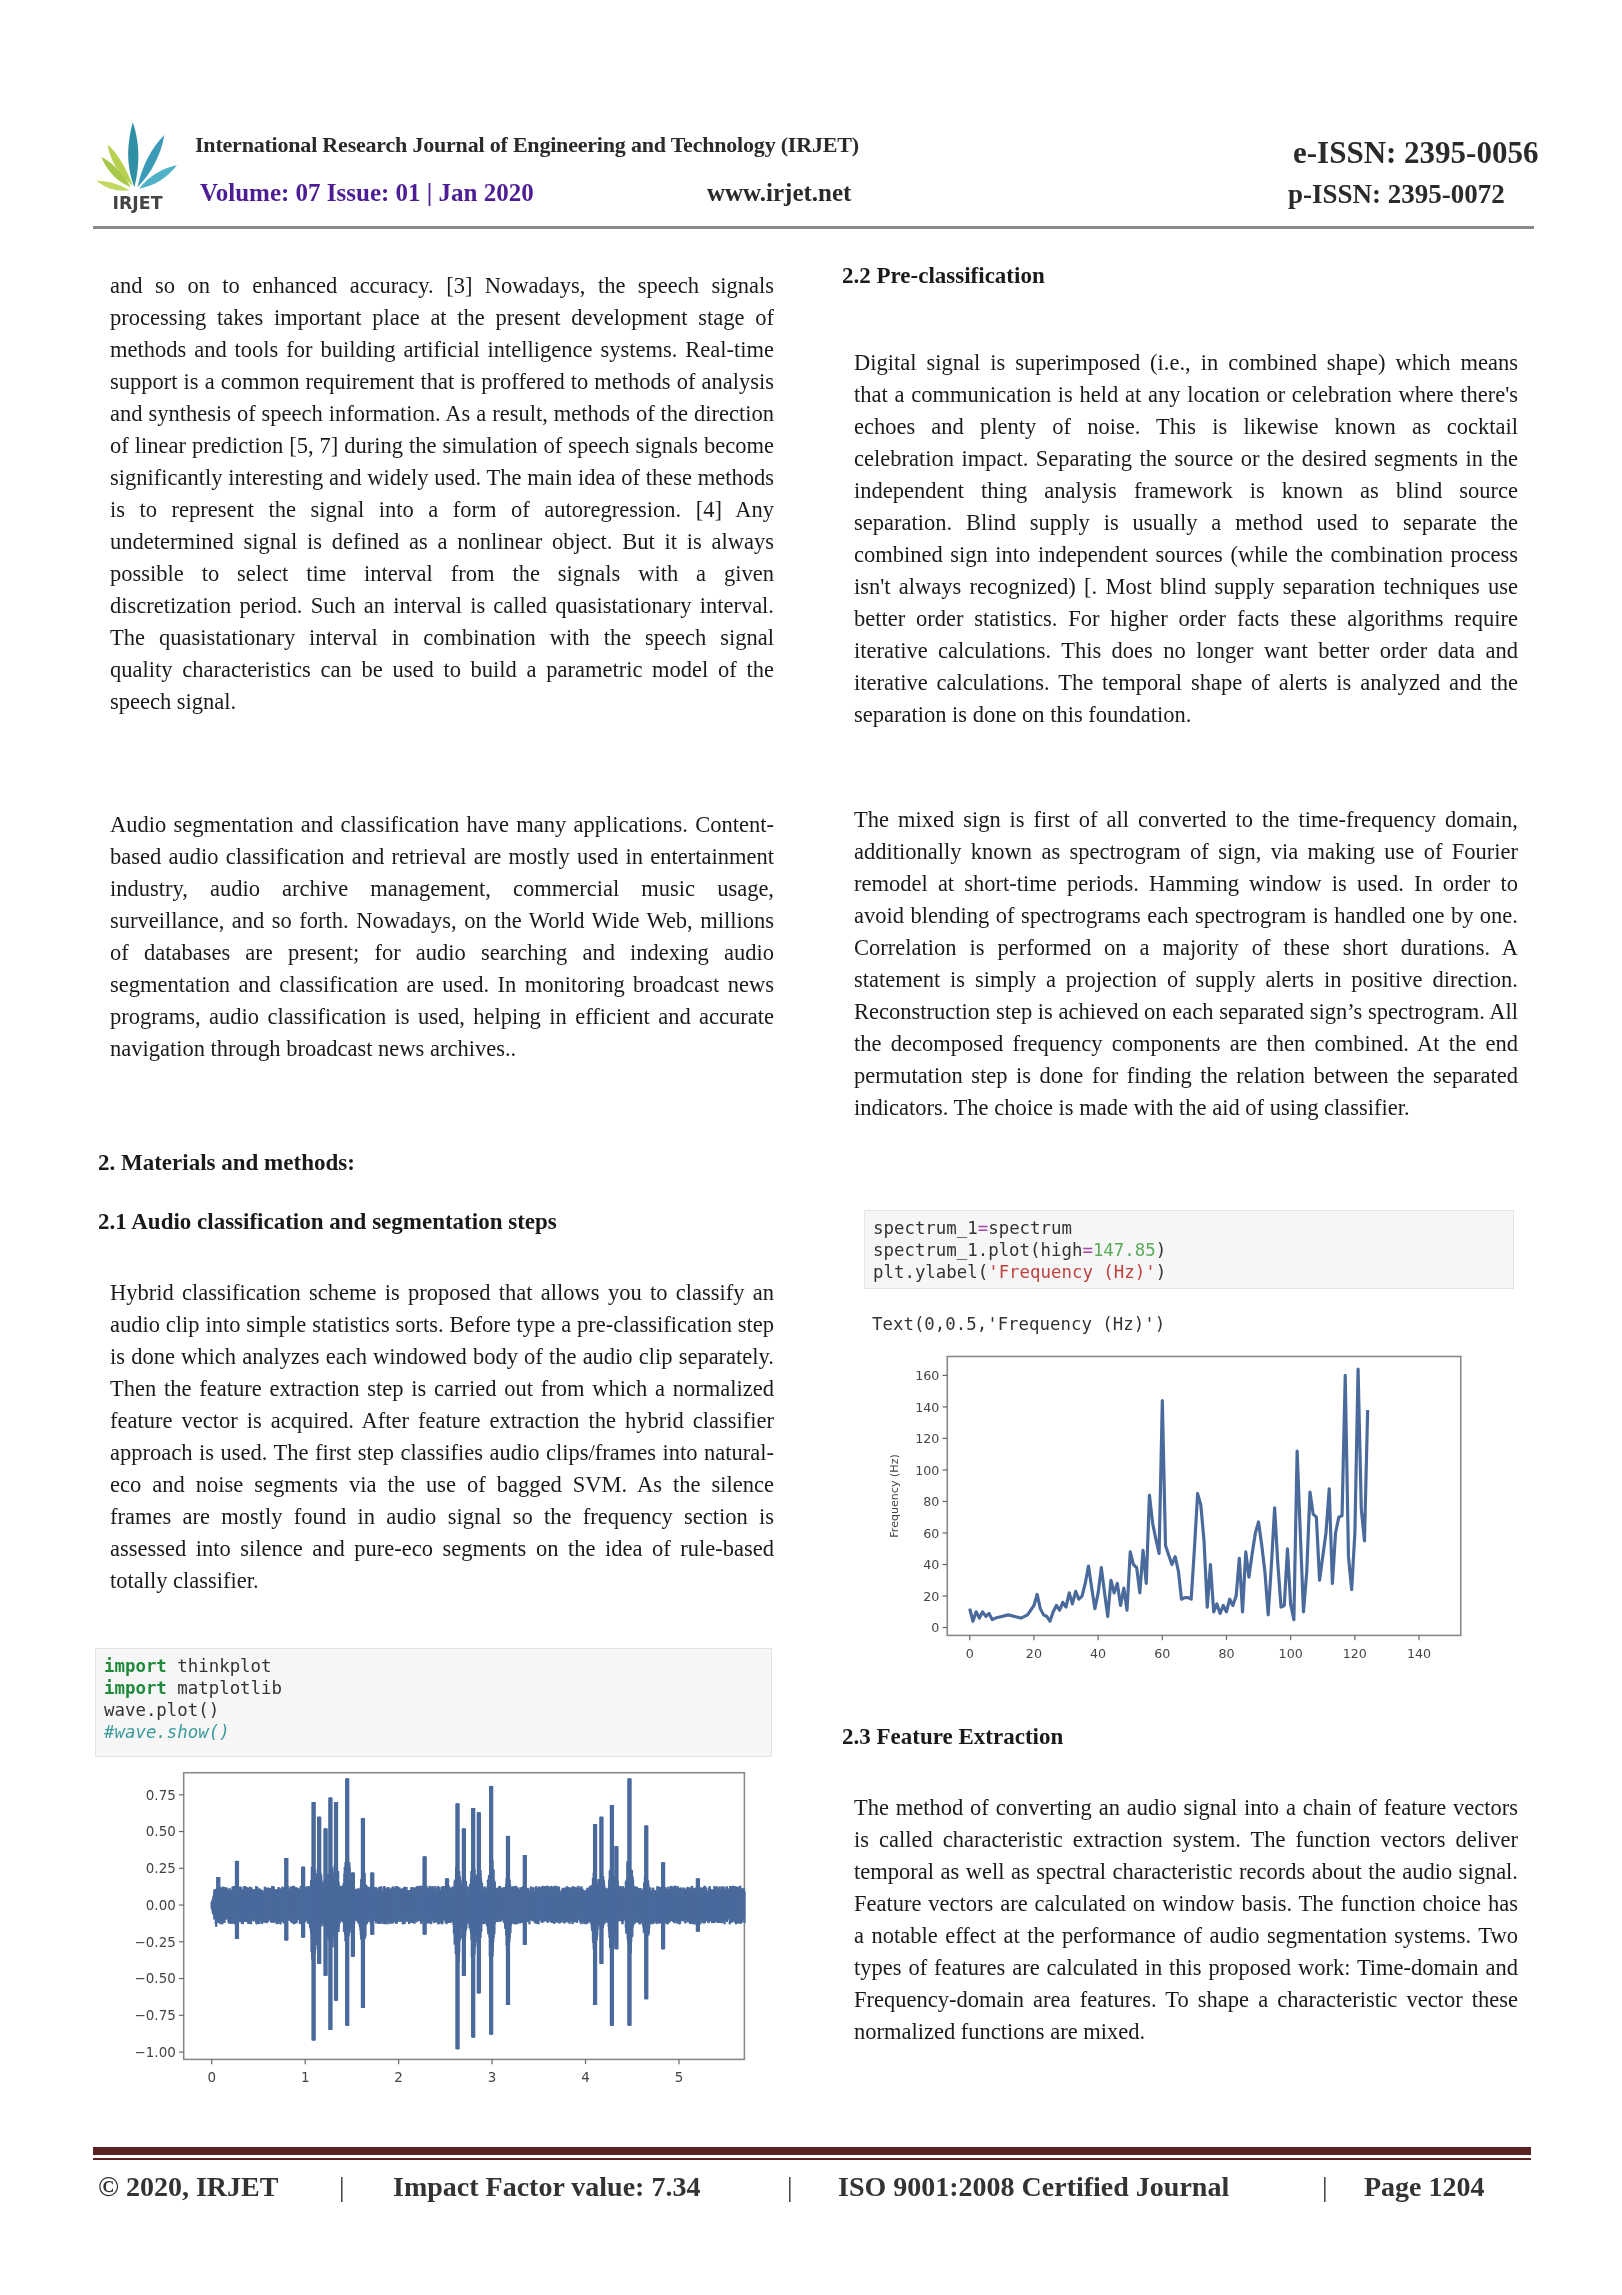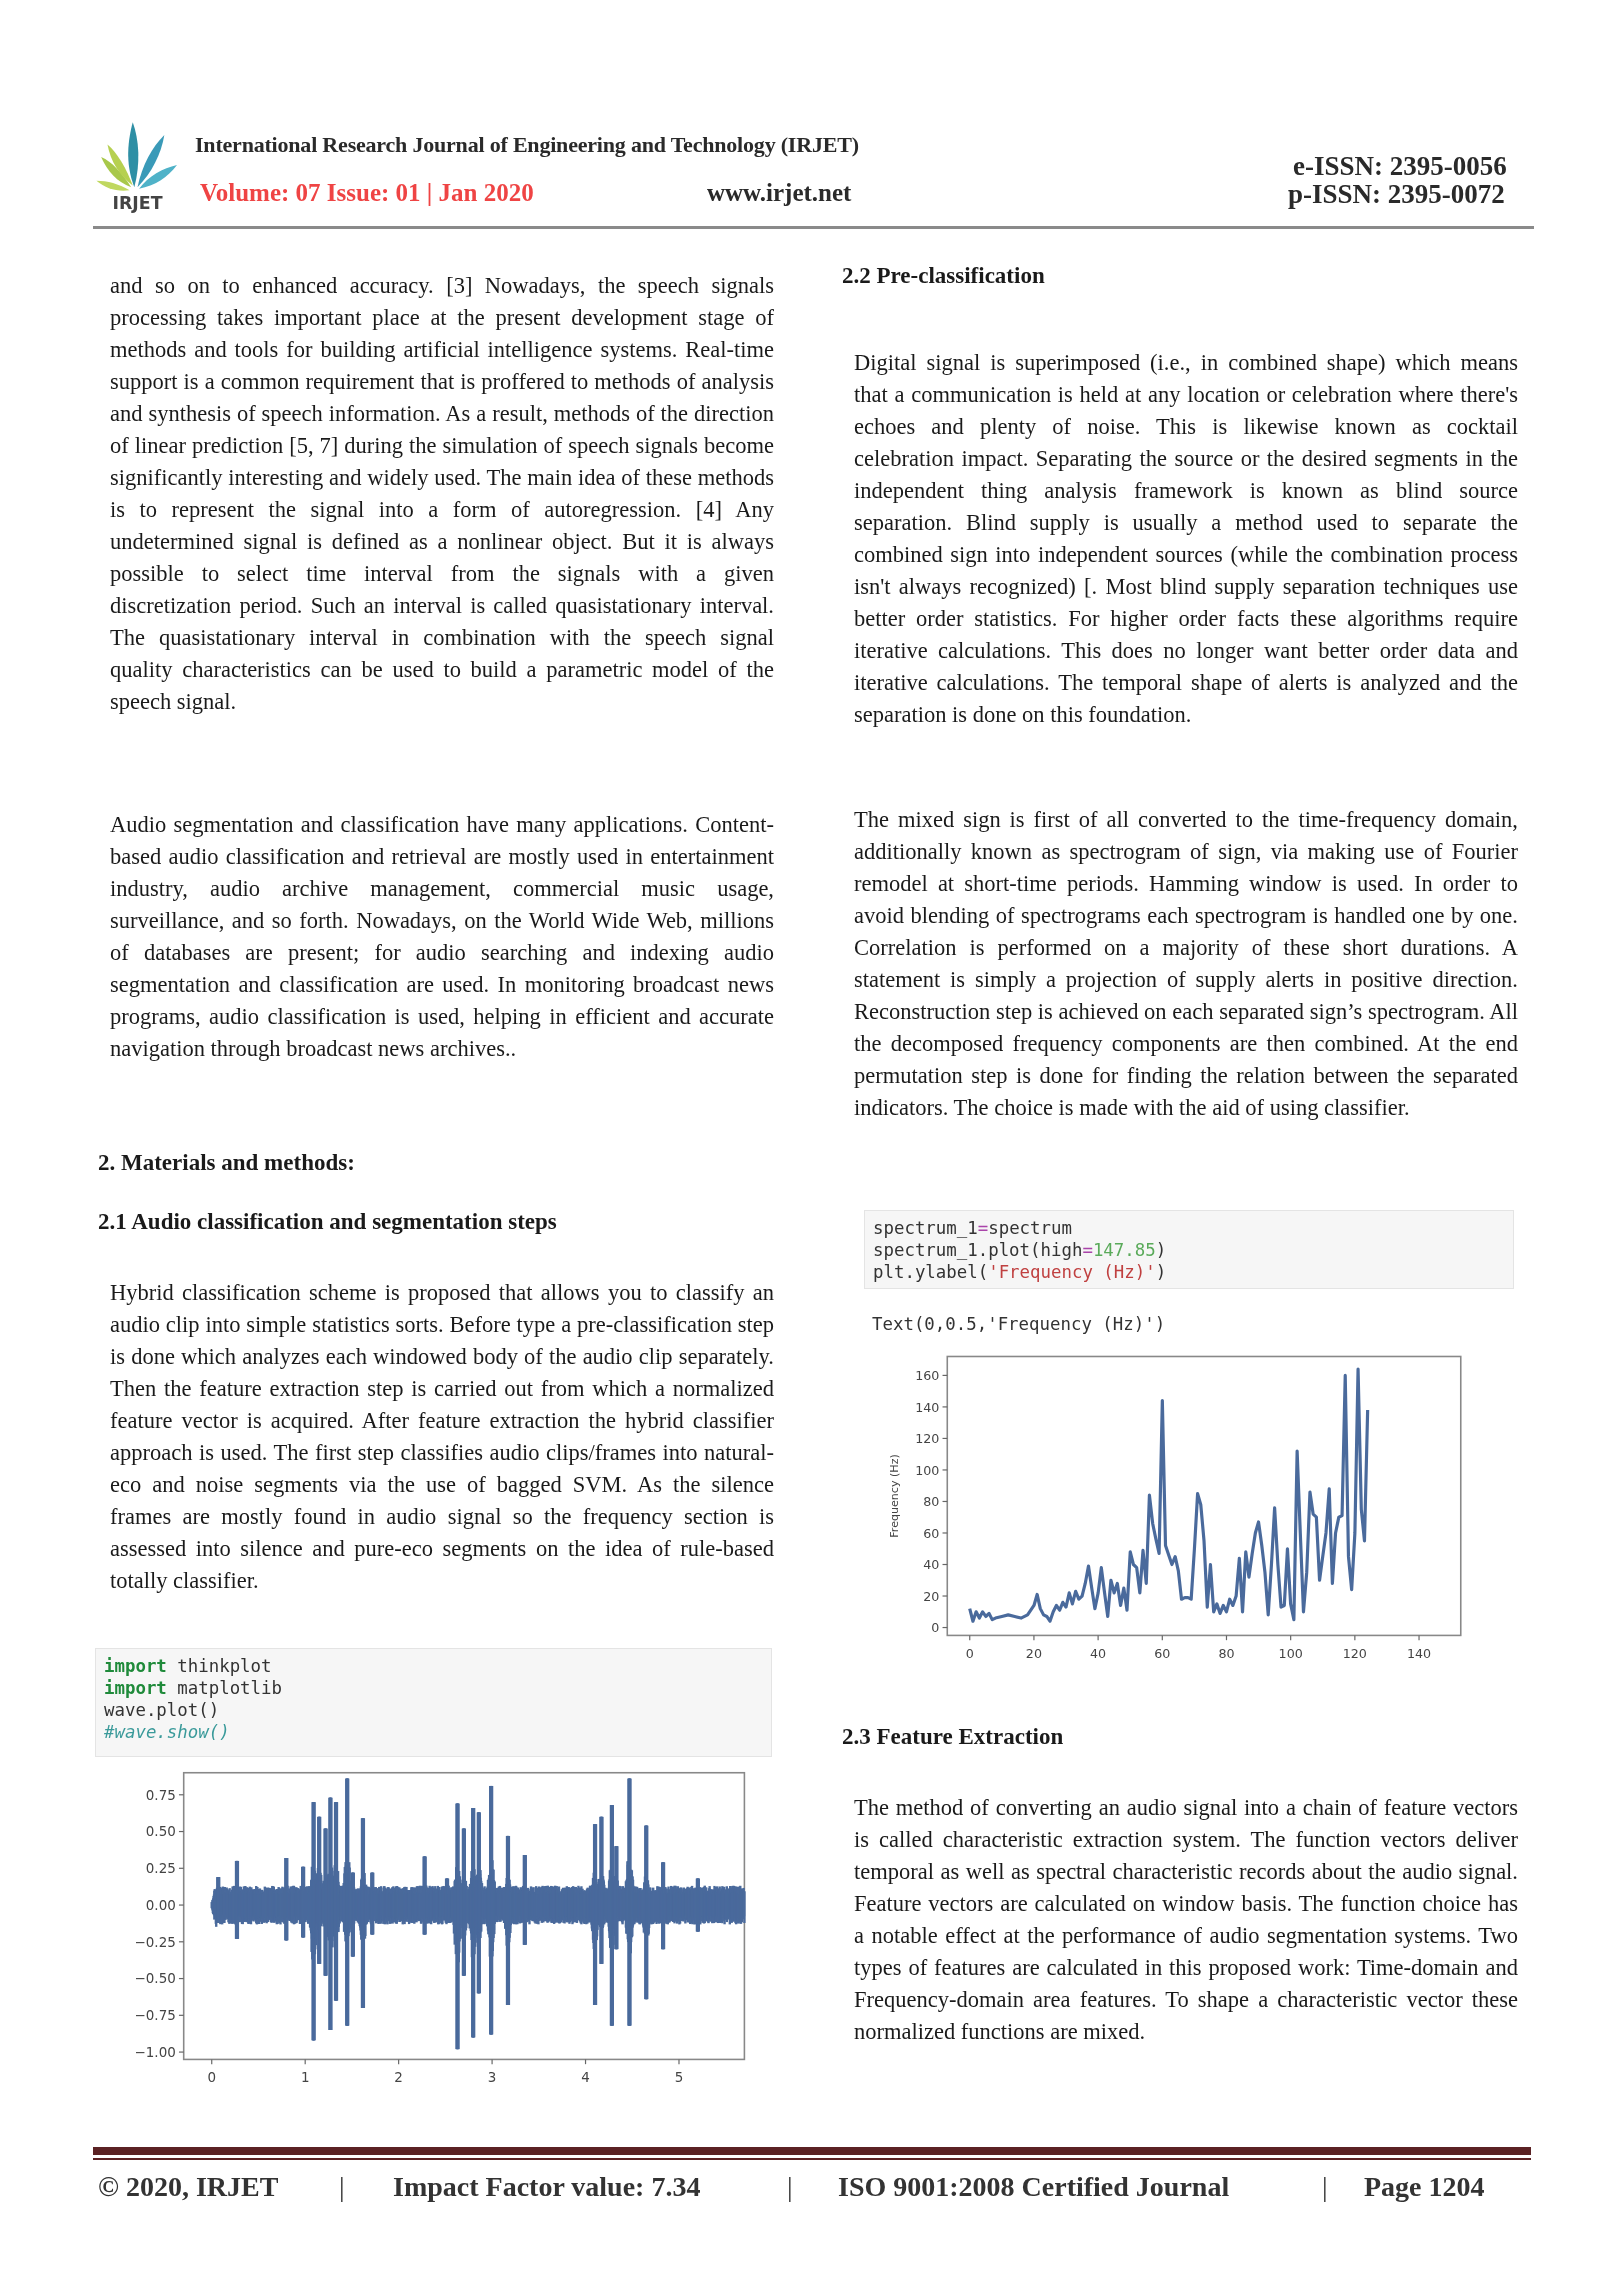--- a/index.html
+++ b/index.html
@@ -1,21 +1,21 @@
 <!DOCTYPE html>
 <html style="font-size:12.7px"><head>
 <meta charset="utf-8">
 <style>
   html,body{margin:0;padding:0;background:#ffffff;}
   body{width:1623px;height:2295px;position:relative;overflow:hidden;font-family:"Liberation Serif","DejaVu Serif",serif;color:#1a1a1a;}
   .abs{position:absolute;}
   
   .hdr-title{left:195px;top:132px;font-size:22px;font-weight:bold;color:#2a2a2a;letter-spacing:-0.2px;white-space:nowrap;}
-  .hdr-eissn{left:1293px;top:135px;font-size:27px;font-weight:bold;color:#2a2a2a;white-space:nowrap;margin-top:16px;}
-  .hdr-vol{left:200px;top:179px;font-size:25px;font-weight:bold;color:#ef4444;white-space:nowrap;}
+  .hdr-eissn{left:1293px;top:135px;font-size:31px;font-weight:bold;color:#2a2a2a;white-space:nowrap;}
+  .hdr-vol{left:200px;top:179px;font-size:25px;font-weight:bold;color:#4c1d95;white-space:nowrap;}
   .hdr-web{left:707px;top:179px;font-size:25px;font-weight:bold;color:#2a2a2a;white-space:nowrap;}
   .hdr-pissn{left:1288px;top:179px;font-size:27px;font-weight:bold;color:#2a2a2a;white-space:nowrap;}
   .hdr-rule{left:93px;top:226px;width:1441px;height:3.2px;background:#8a8a8a;}
   .logo{left:93px;top:116px;width:89px;height:98px;}
   
   .col{width:688px;font-size:22.5px;line-height:32px;text-align:justify;}
   .col p{margin:12px;}
   .col-left{left:98px;}
   .col-right{left:842px;}
   .h{font-weight:bold;font-size:23px;}

